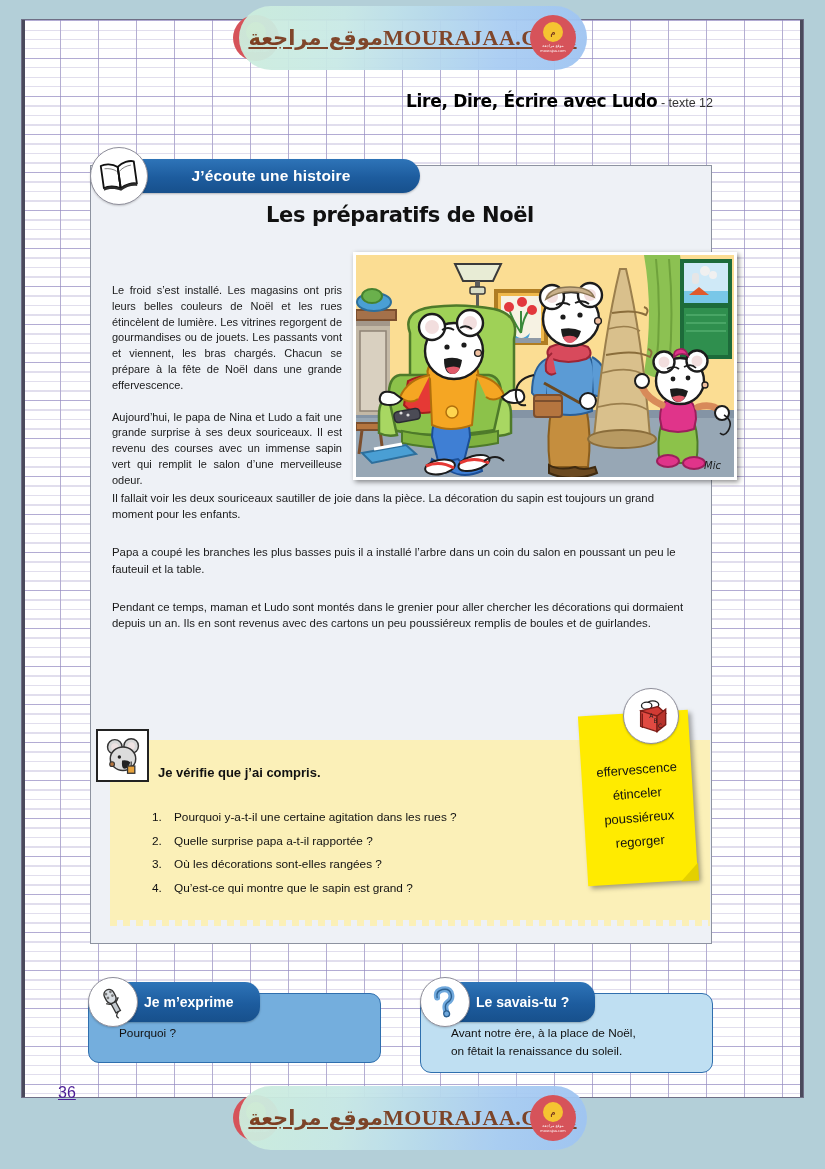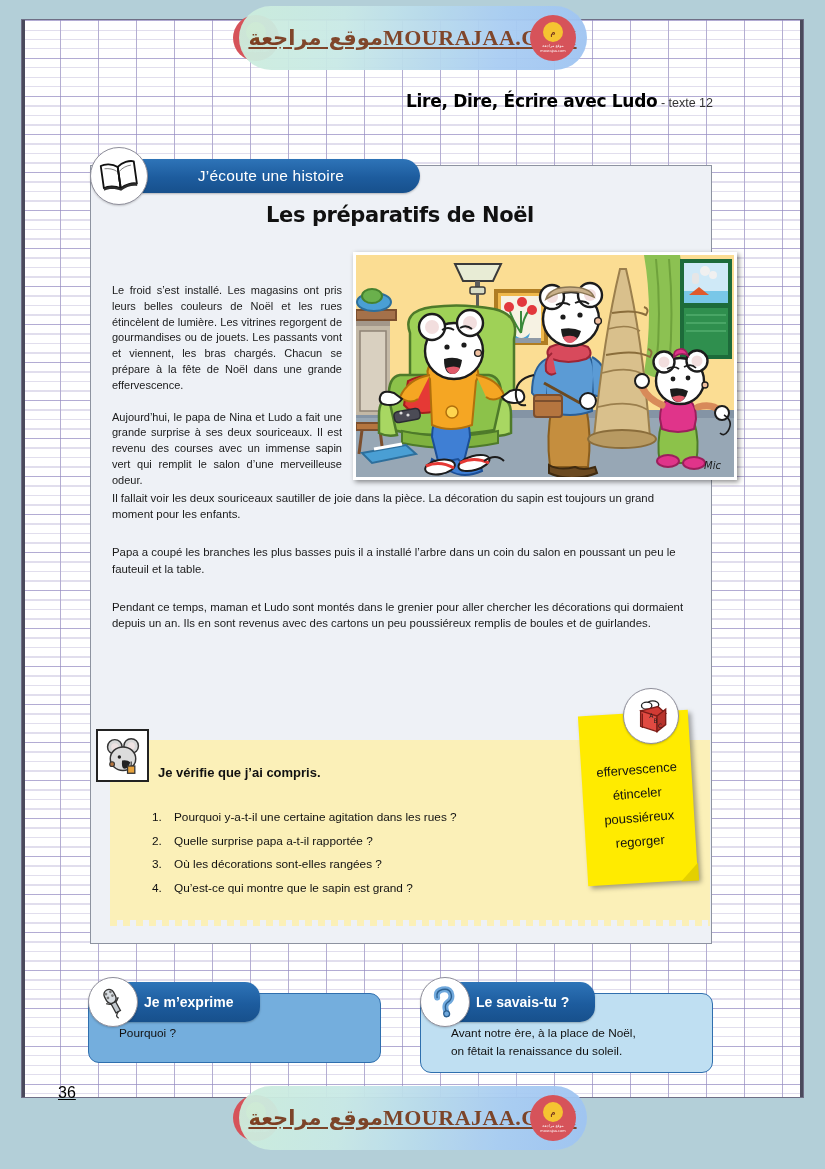--- a/index.html
+++ b/index.html
@@ -106,21 +106,21 @@
     width:56px;height:56px;border-radius:50%;
     background:#fff;border:1.5px solid #8f8f9b;
     display:flex;align-items:center;justify-content:center;
     position:relative;z-index:3;
     box-shadow:0 1px 2px rgba(0,0,0,.18);
     flex:0 0 auto;
   }
   .banner .pill{
     height:34px;border-radius:17px;
     background:linear-gradient(180deg,#2e74b8 0%,#1d5c9e 55%,#17508c 100%);
-    color:#fff;font-weight:normal;font-size:15.5px;
+    color:#fff;font-weight:bold;font-size:15.5px;
     display:flex;align-items:center;justify-content:center;
     padding:0 34px 0 48px;margin-left:-40px;
     position:relative;z-index:2;
     box-shadow:0 1px 2px rgba(0,0,0,.25);
     white-space:nowrap;
     letter-spacing:.2px;
   }
   #banner-ecoute{left:90px;top:147px;}
   #banner-ecoute .pill{min-width:230px;}
 
@@ -244,21 +244,21 @@
     color:#fff;font-weight:bold;font-size:14px;
     display:flex;align-items:center;justify-content:center;
     padding:0 26px 0 38px;margin-left:-32px;
     position:relative;z-index:2;white-space:nowrap;
     box-shadow:0 1px 2px rgba(0,0,0,.25);
   }
 
   
   #pageno{
     position:absolute;left:58px;top:1084px;z-index:30;
-    font-size:16px;color:#000000;text-decoration:underline;
+    font-size:16px;color:#4c1d95;text-decoration:underline;
   }
 </style>
 </head>
 <body>
 
 <div id="page">
 
   <div id="paper"></div>
 
   <div id="runhead">

